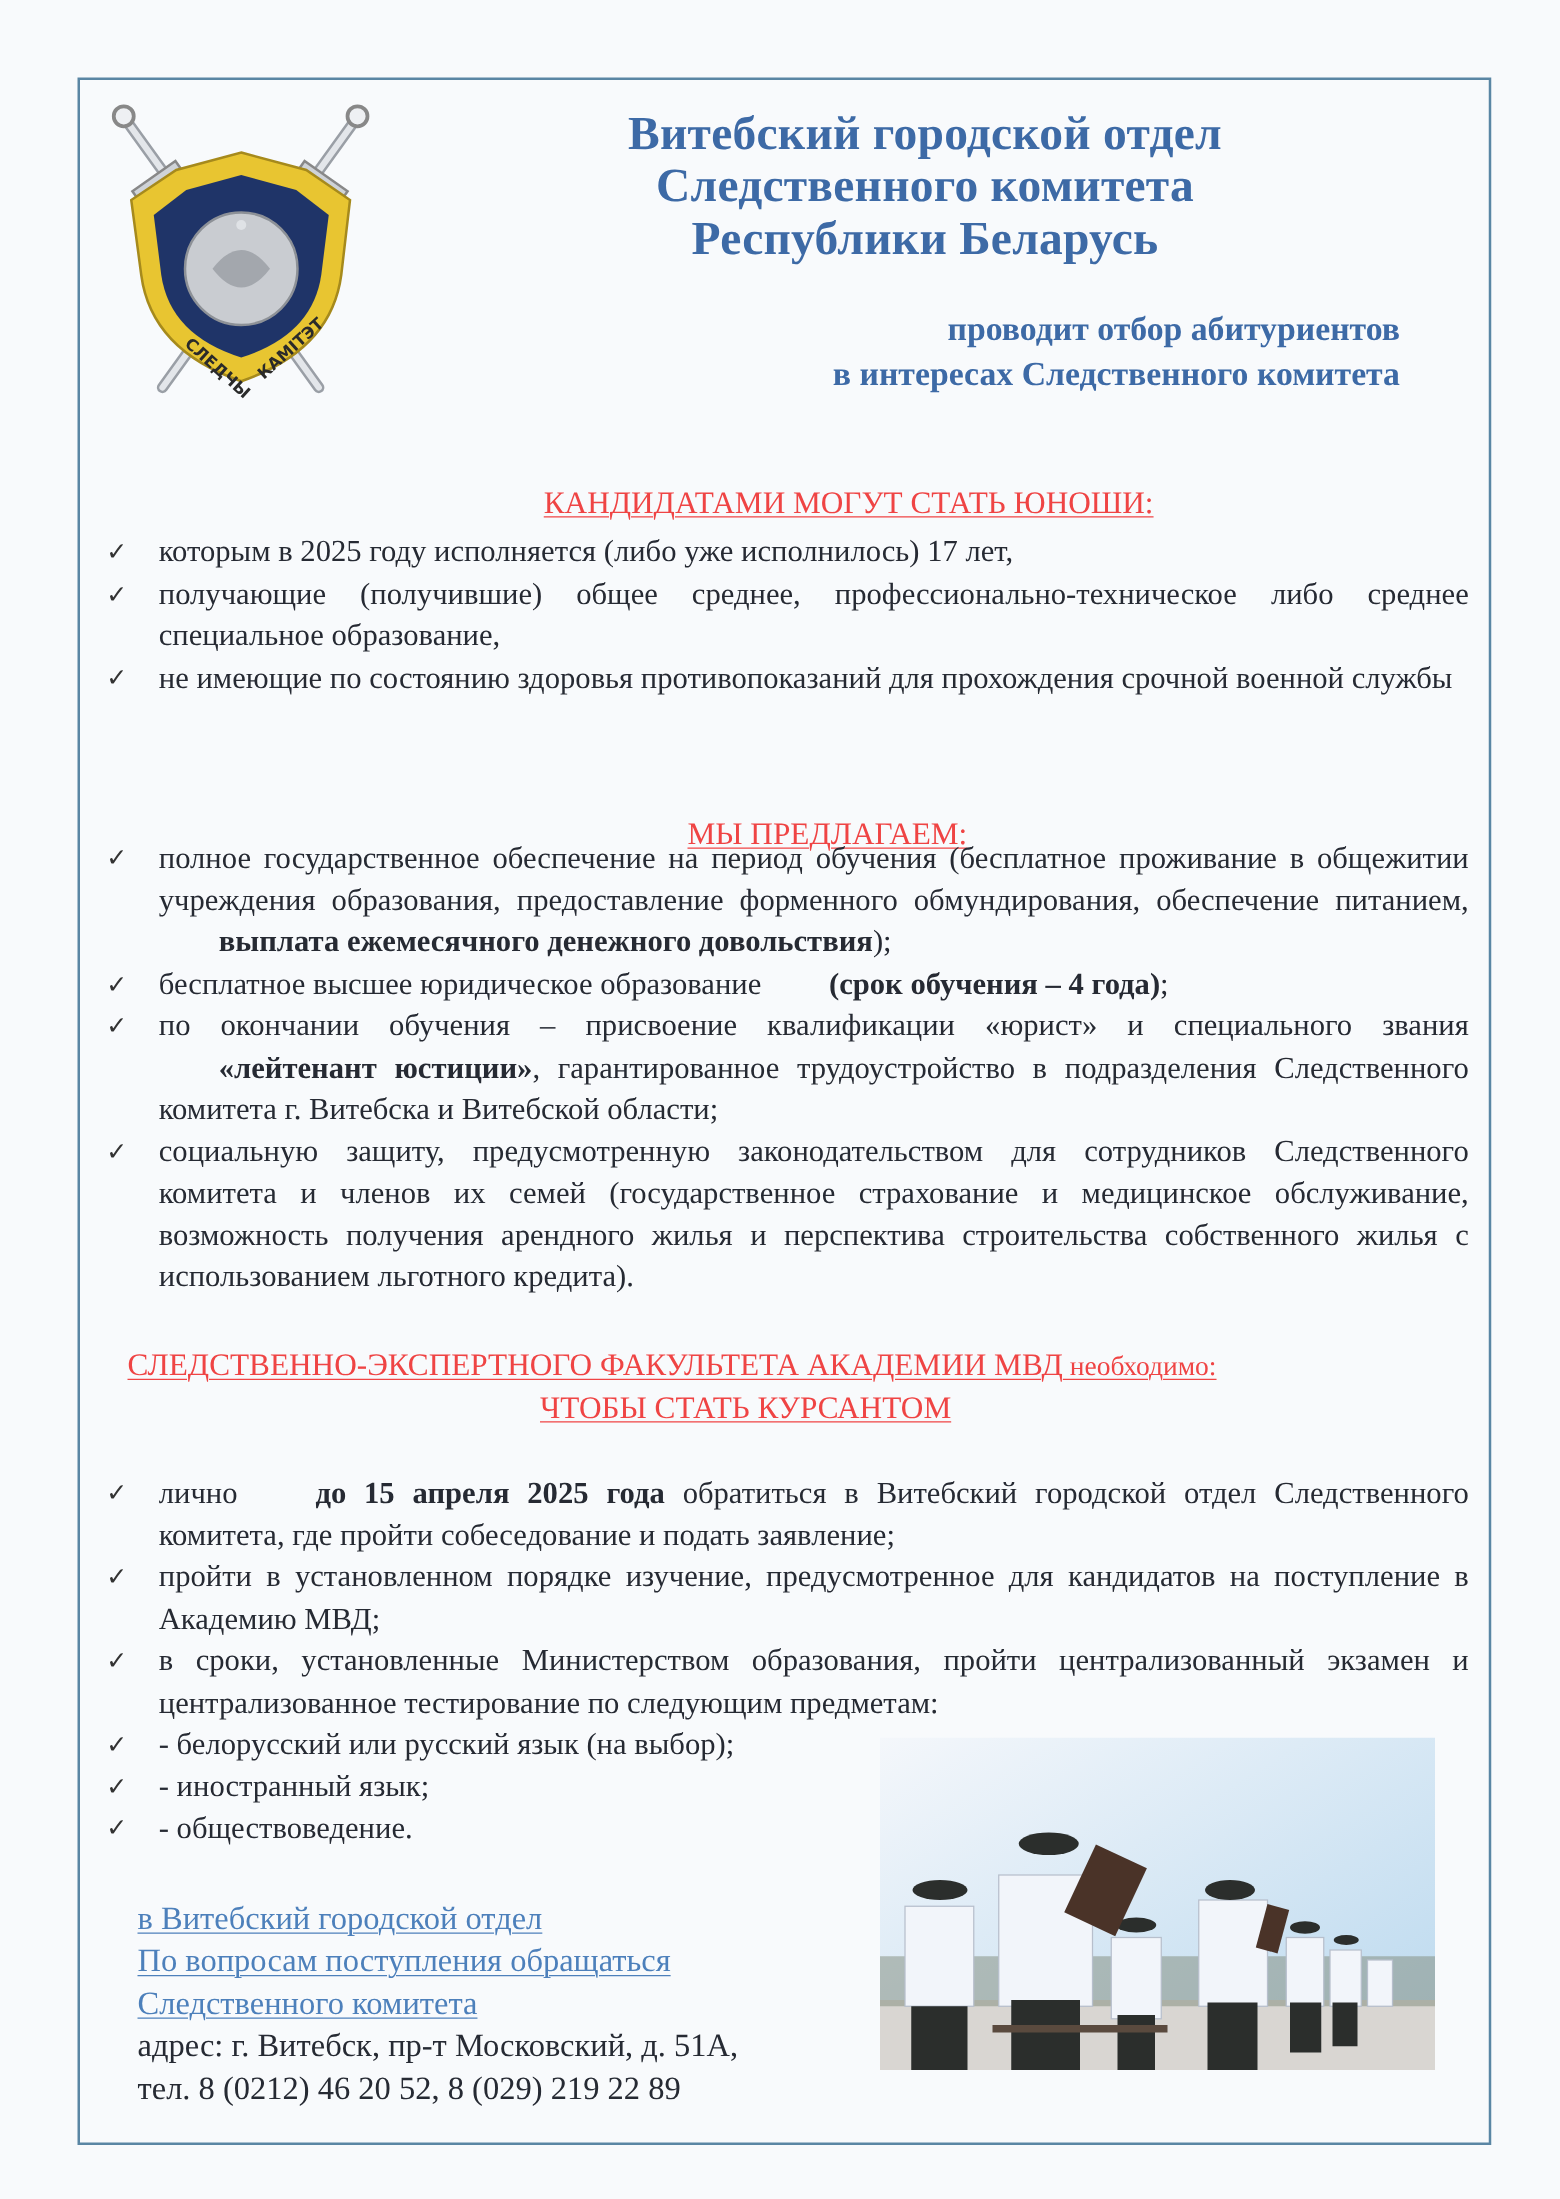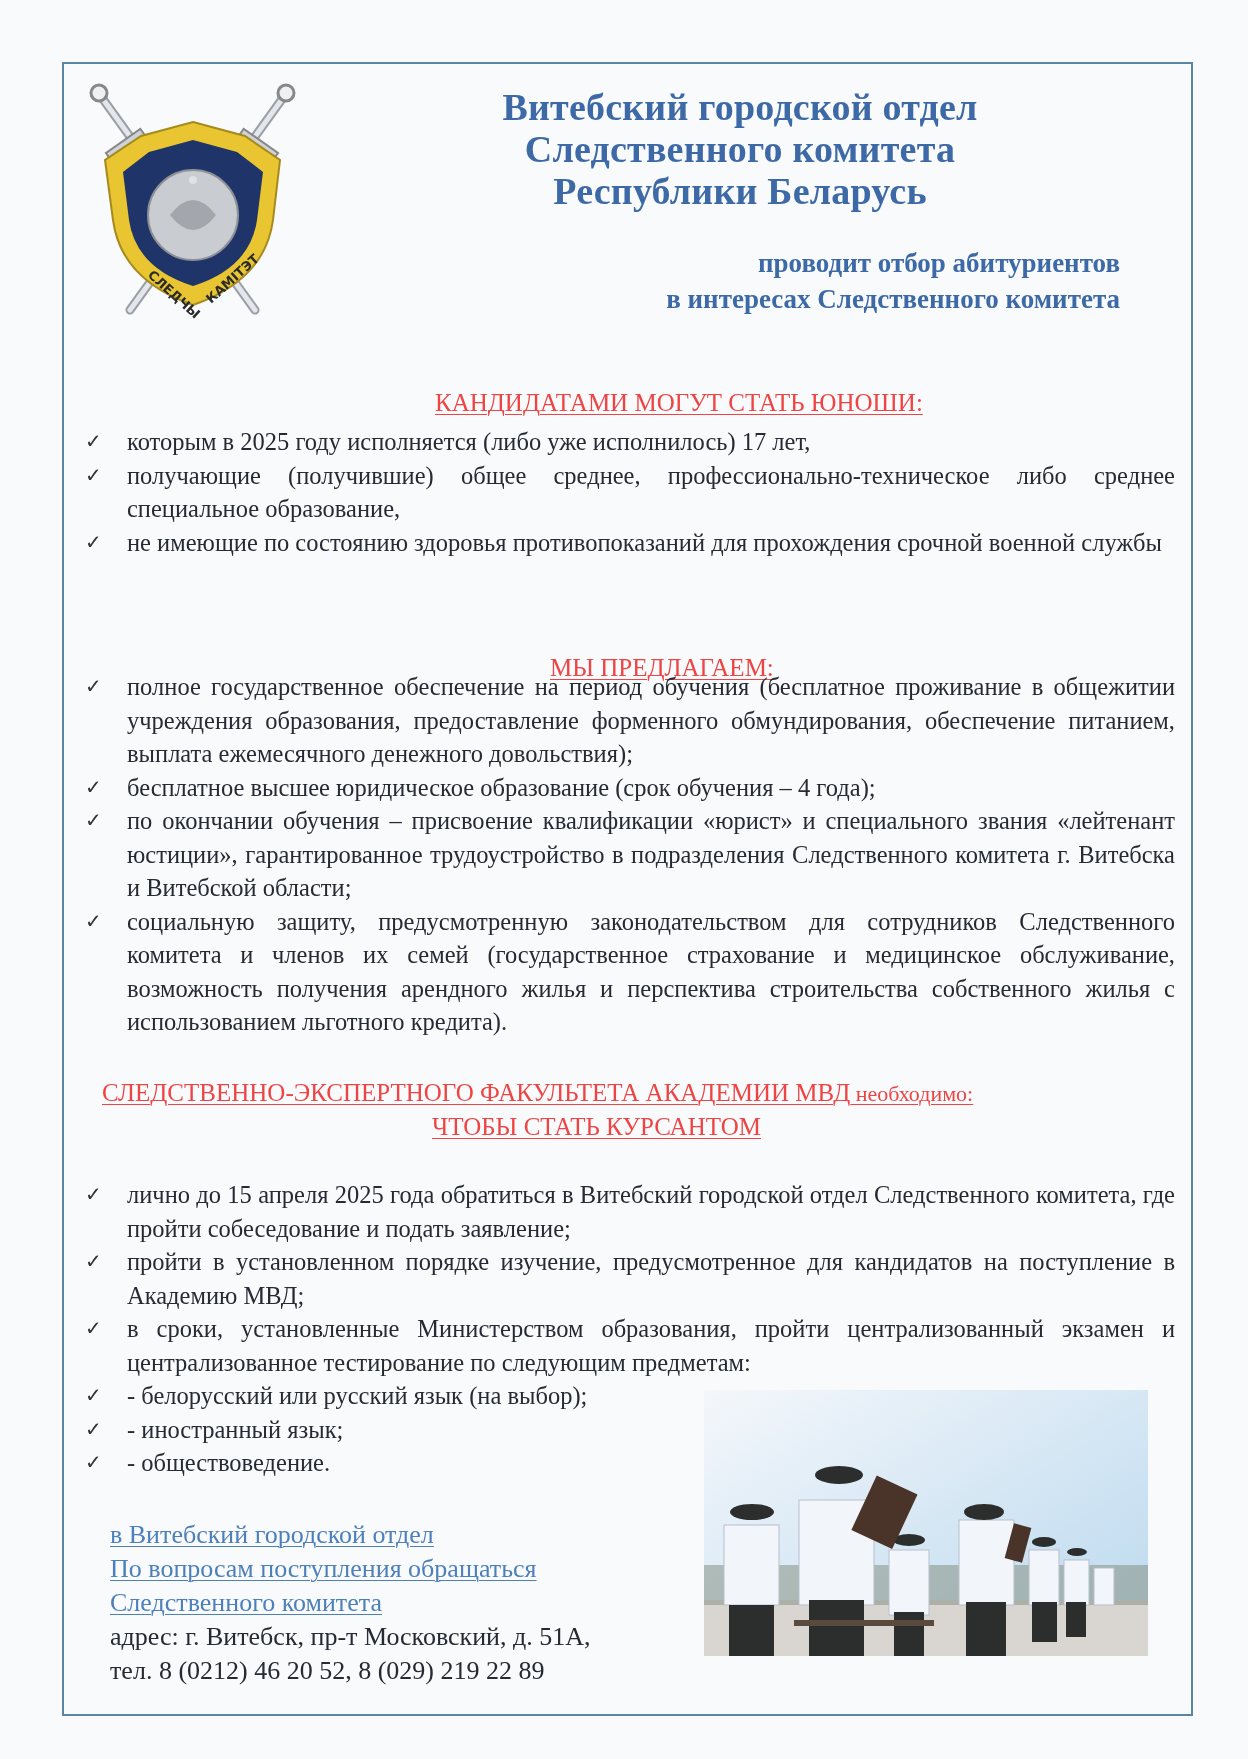--- a/index.html
+++ b/index.html
@@ -24,21 +24,21 @@
     color: #3d6aa6; font-weight: bold; font-size: 27px; line-height: 36px;
   }
   .section-head {
     position: absolute; color: #ef4444; font-size: 25px; text-decoration: underline;
     text-decoration-thickness: 1px; text-underline-offset: 3px; line-height: 30px; white-space: nowrap;
   }
   .section-head .small { font-size: 22px; }
   ul.checks { list-style: none; margin: 0; padding: 0; position: absolute; left: 85px; width: 1090px; }
   ul.checks li { position: relative; padding-left: 42px; font-size: 24.5px; line-height: 33.5px; text-align: justify; }
   ul.checks li .check { position: absolute; left: 0; top: 0; font-family: "DejaVu Sans", sans-serif; font-size: 20px; color: #333; }
-  b { font-weight: normal; }
+  b { font-weight: bold; margin-left: 48px; }
   .contact { position: absolute; left: 110px; top: 1518px; width: 600px; font-size: 26px; line-height: 34px; }
   .contact .link { color: #4d80bb; text-decoration: underline; text-decoration-thickness: 1px; text-underline-offset: 3px; display: block; }
   .contact .plain { display: block; color: #262a33; }
   .photo { position: absolute; left: 704px; top: 1390px; width: 444px; height: 266px; overflow: hidden; }
 </style>
 </head>
 <body>
 
 <div class="frame"></div>
 

